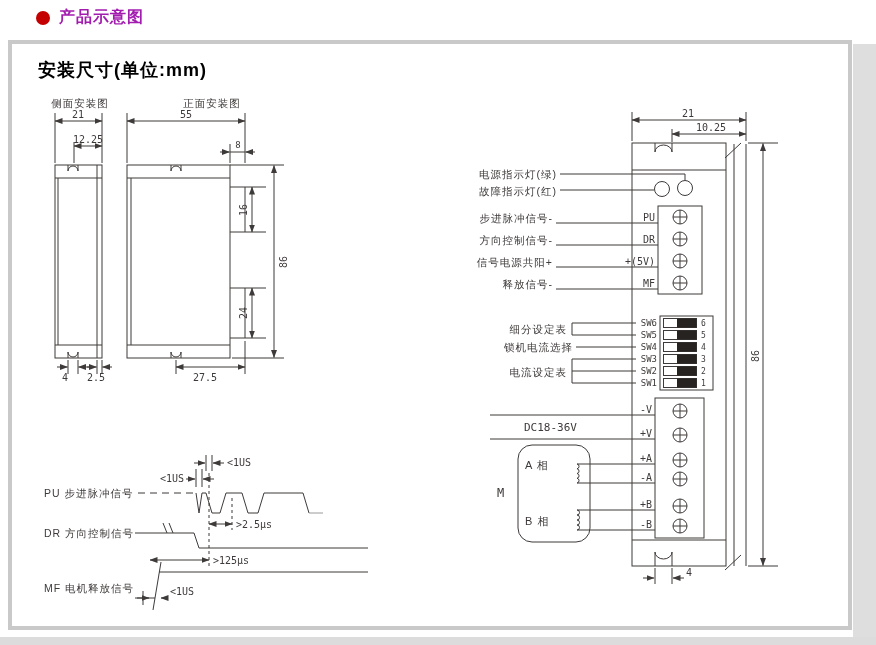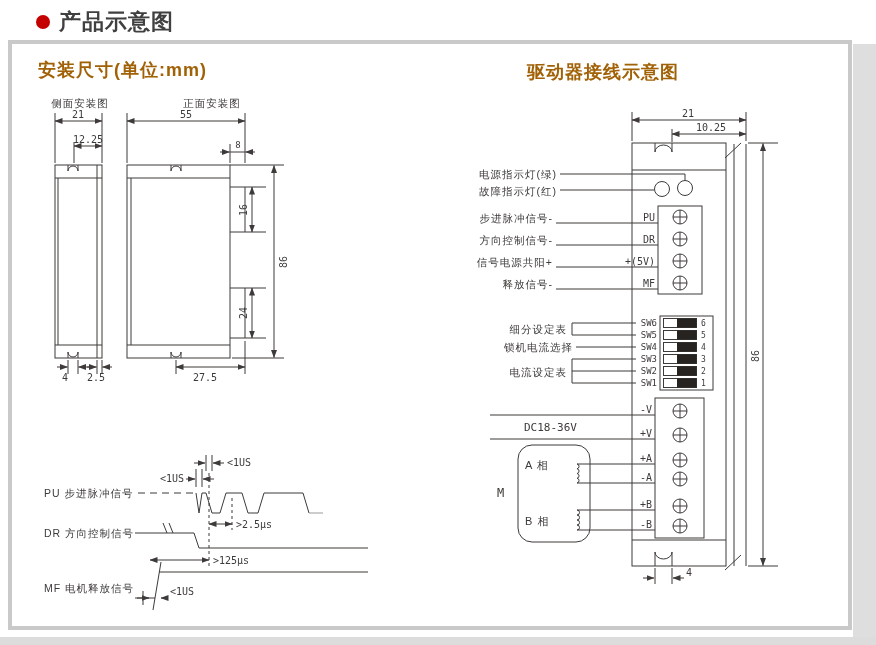--- a/index.html
+++ b/index.html
@@ -3,27 +3,27 @@
 <meta charset="utf-8">
 <style>
   * { box-sizing: border-box; }
   html,body { margin:0; padding:0; }
   body {
     width:876px; height:645px; position:relative; background:#ffffff;
     font-family:"Liberation Sans", sans-serif; overflow:hidden;
   }
   .page-header { position:absolute; left:36px; top:7px; display:flex; align-items:center; gap:9px; }
   .bullet { width:14px; height:14px; border-radius:50%; background:#c40000; }
-  .page-title { font-size:22px; font-weight:bold; color:#404040; margin:0; letter-spacing:1px; }
+  .page-title { font-size:16px; font-weight:bold; color:#a21caf; margin:0; letter-spacing:1px; }
 
   .panel {
     position:absolute; left:8px; top:40px; width:844px; height:590px;
     border:4px solid #c9c9c9; background:#fff;
   }
-  .panel h2 { position:absolute; margin:0; font-size:18px; font-weight:600; color:#a16207; letter-spacing:1px; }
+  .panel h2 { position:absolute; margin:0; font-size:18px; font-weight:600; color:#000000; letter-spacing:1px; }
   .h-install { left:26px; top:14px; }
   .h-driver  { left:441px; top:16px; width:300px; text-align:center; }
   .h-wave    { left:26px; top:369px; }
 
   .overlay-svg { position:absolute; left:0; top:0; }
 
   .bottom-strip { position:absolute; left:0; top:637px; width:876px; height:8px; background:#dcdcdc; }
   .right-strip  { position:absolute; left:853px; top:44px; width:23px; height:593px; background:#dedede; }
 
   
@@ -44,21 +44,20 @@
 </head>
 <body>
 
 <header class="page-header">
   <span class="bullet"></span>
   <h1 class="page-title">产品示意图</h1>
 </header>
 
 <div class="panel">
   <h2 class="h-install">安装尺寸(单位:mm)</h2>
-  <h2 class="h-driver">驱动器接线示意图</h2>
 </div>
 
 <svg class="overlay-svg" width="876" height="645" viewBox="0 0 876 645">
   <defs>
     <marker id="ar" viewBox="0 0 8 6" refX="7.5" refY="3" markerWidth="8" markerHeight="6" orient="auto-start-reverse">
       <path d="M0,0L8,3L0,6Z" fill="#3e3a39"></path>
     </marker>
   </defs>
 
   <g>

